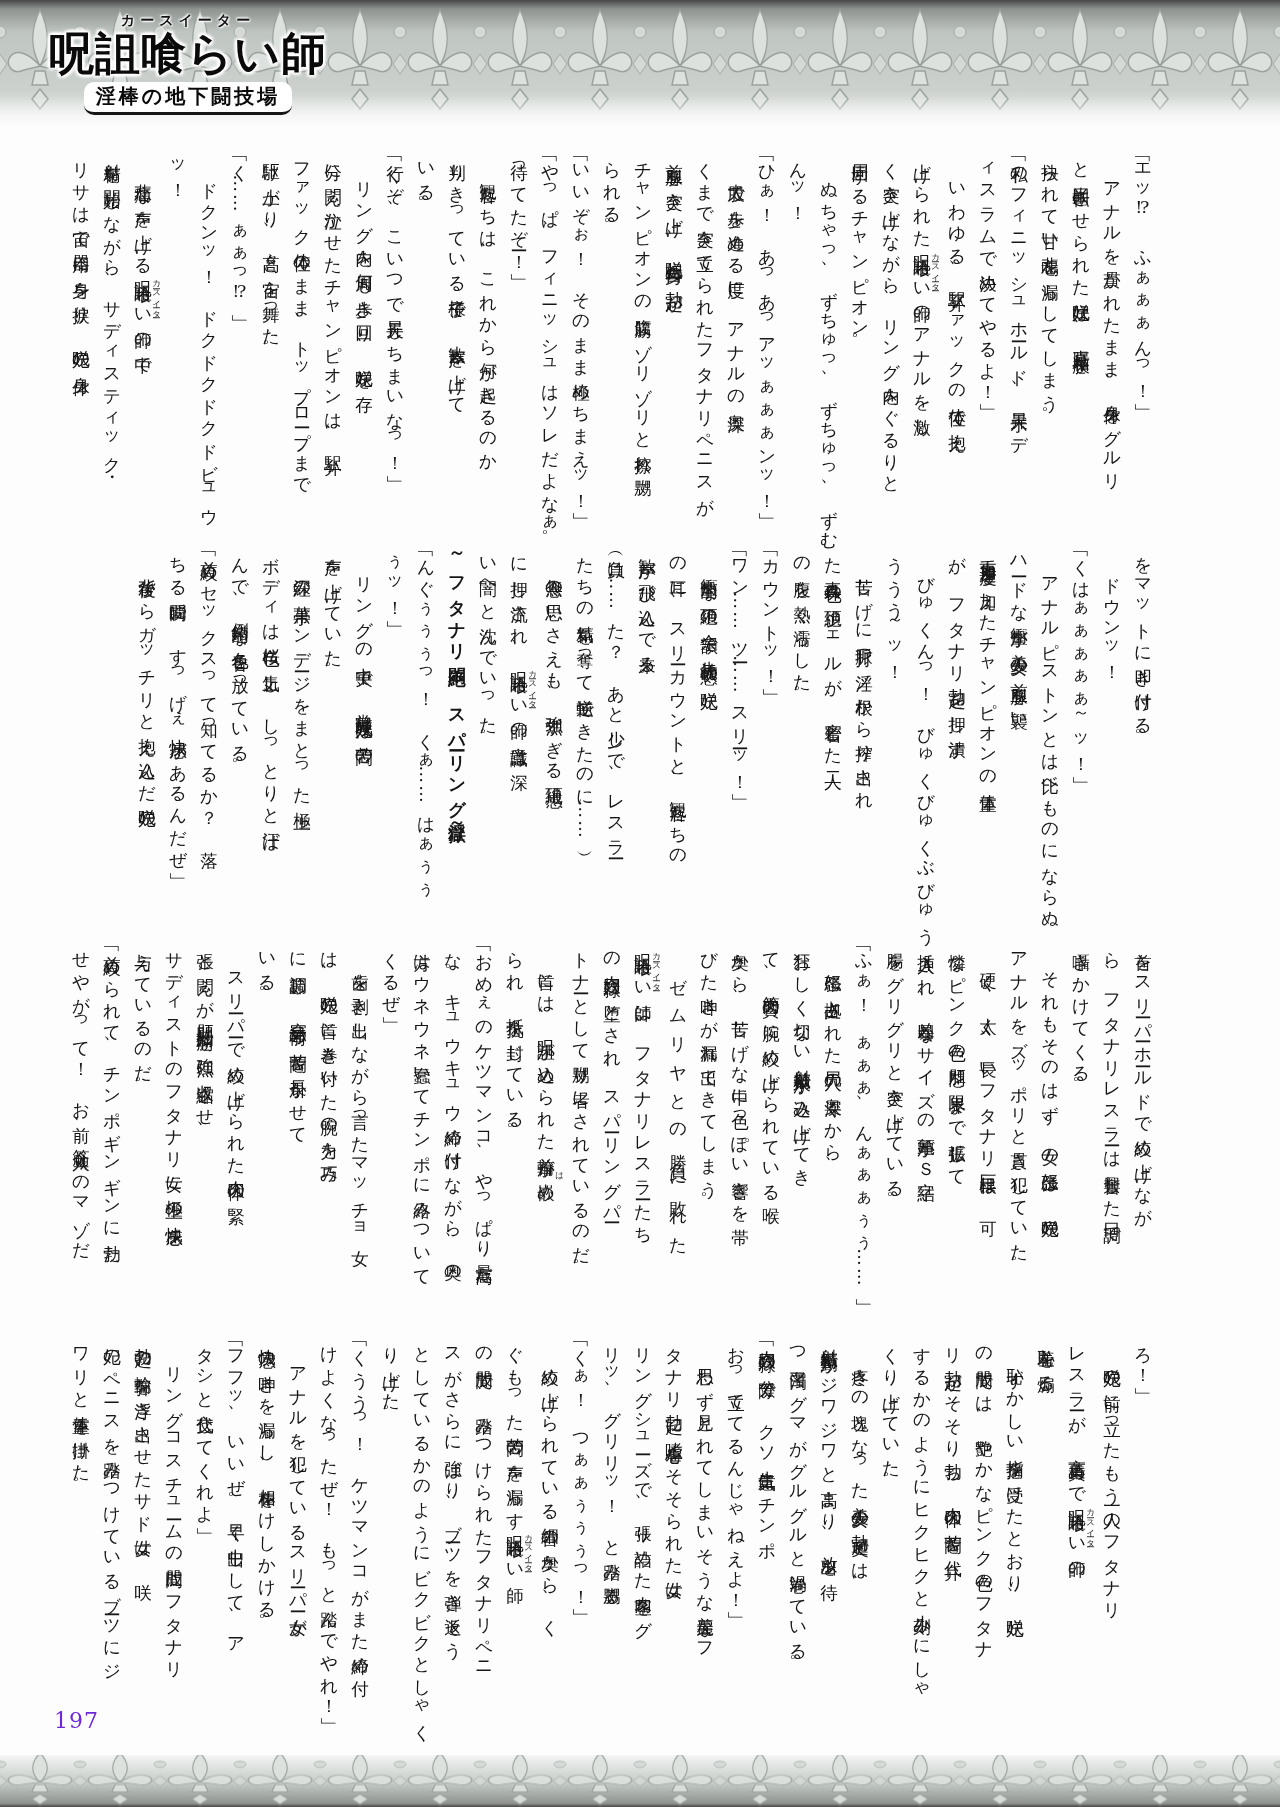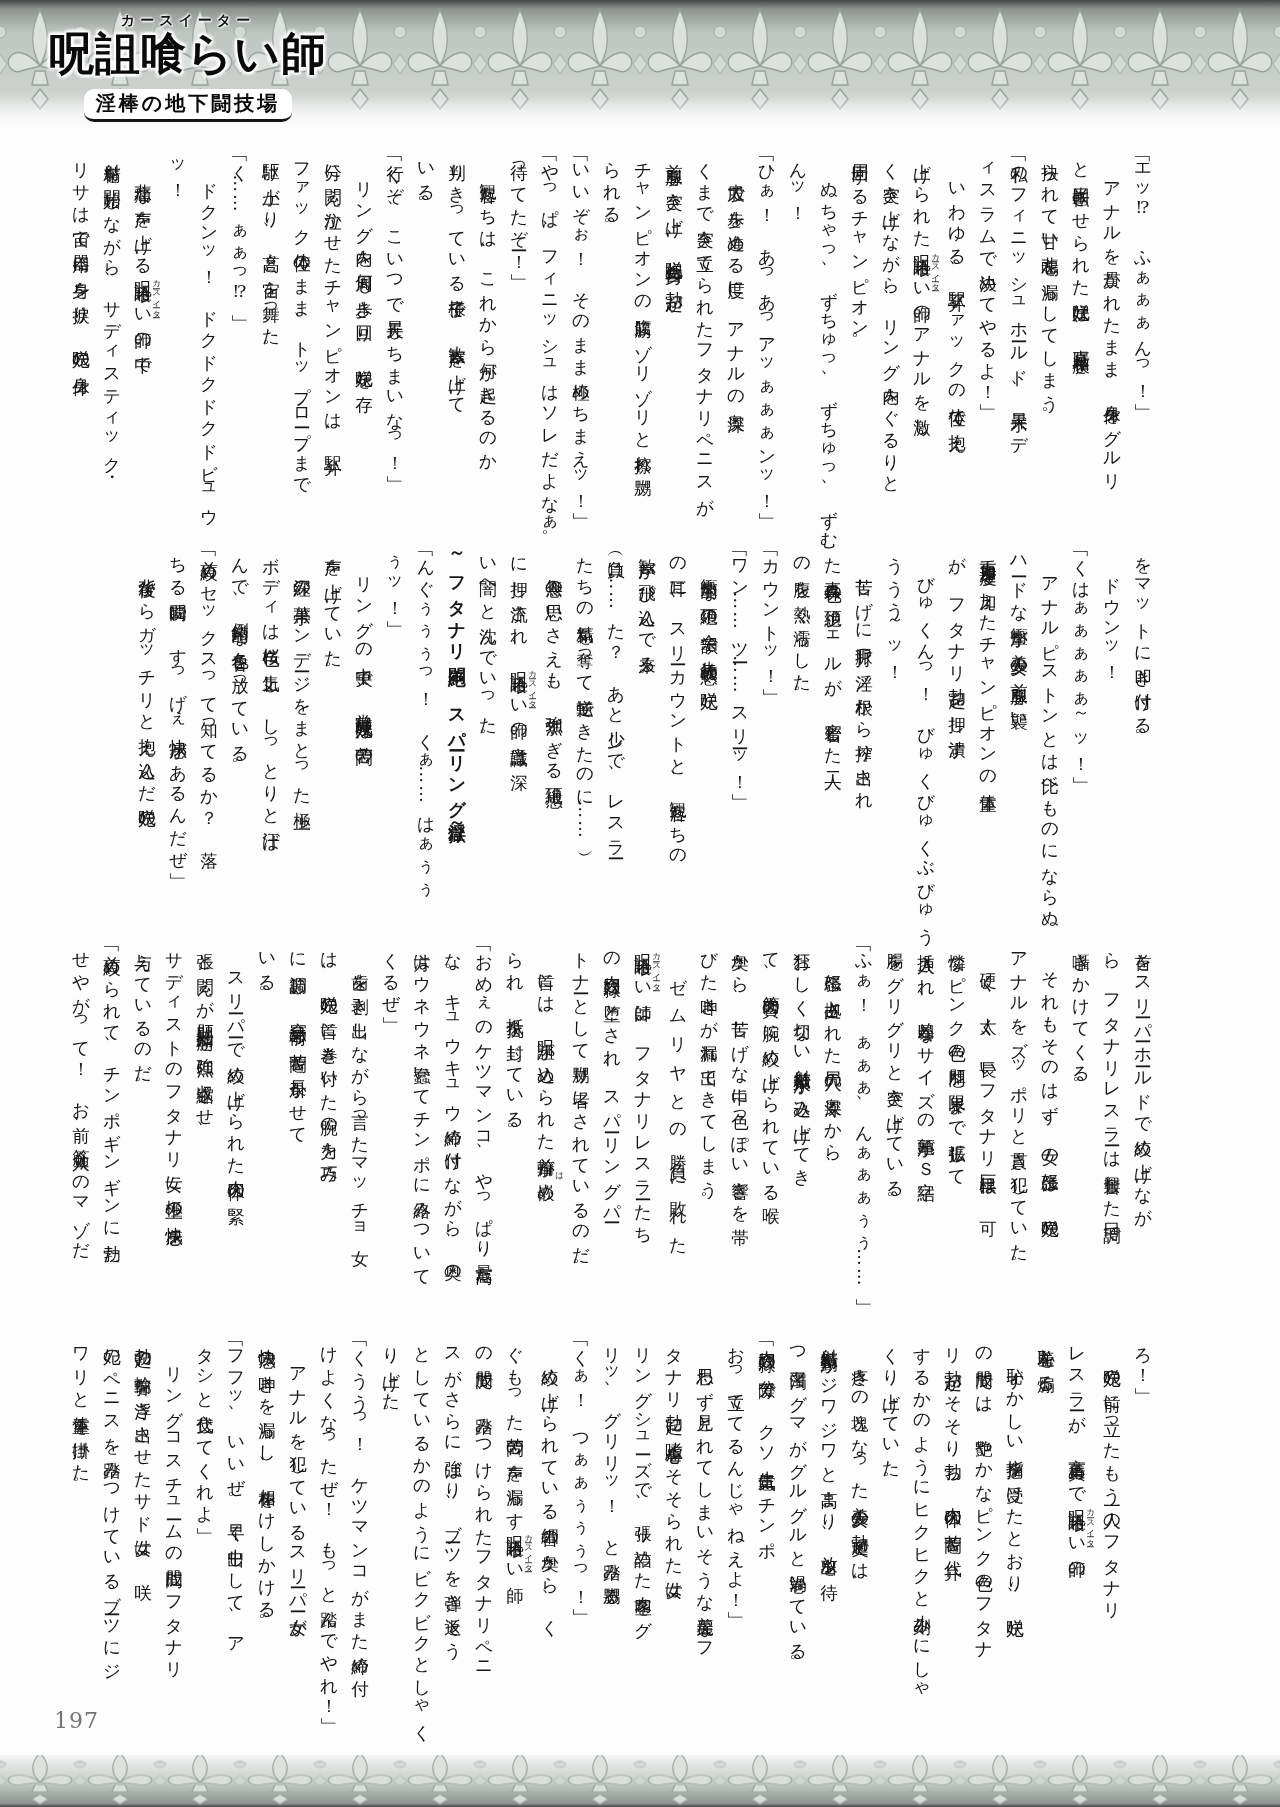--- a/index.html
+++ b/index.html
@@ -20,21 +20,21 @@
   .title-furigana{
     font-size:14px;font-weight:bold;letter-spacing:5px;color:#111;
     text-shadow:0 0 2px #fff,0 0 3px #fff,1px 1px 2px #fff,-1px -1px 2px #fff;
   }
   .title-main{
     font-size:45px;font-weight:bold;line-height:1.05;color:#0a0a0a;letter-spacing:1px;
     text-shadow:0 0 3px #fff,0 0 4px #fff,2px 2px 3px #fff,-2px -2px 3px #fff,2px -2px 3px #fff,-2px 2px 3px #fff;
     white-space:nowrap;
   }
   .title-sub{
-    display:inline-block;margin-top:12px;padding:1px 12px 2px 12px;
+    display:inline-block;margin-top:5px;padding:1px 12px 2px 12px;
     background:#ffffff;border-radius:10px;
     border-bottom:3px solid #151515;
     font-size:20px;font-weight:bold;letter-spacing:3px;color:#0a0a0a;white-space:nowrap;
   }
   
   .band{
     position:absolute;right:122px;
     writing-mode:vertical-rl;-webkit-writing-mode:vertical-rl;
     text-orientation:mixed;
     font-size:17.5px;color:#161616;
@@ -45,21 +45,21 @@
     white-space:nowrap;
     height:352px;
   }
   .band .col.bold{font-weight:bold;}
   .band .col.stretch{letter-spacing:9px;}
   ruby{ruby-align:center;}
   rt{font-size:8.5px;letter-spacing:0;font-weight:normal;}
   
   .page-number{
     position:absolute;left:54px;top:1708px;
-    font-size:22px;color:#737373;letter-spacing:1px;
+    font-size:22px;color:#6d28d9;letter-spacing:1px;
   }
 </style>
 </head>
 <body>
 
 <svg class="deco-band deco-top" width="1280" height="128" viewBox="0 0 1280 128" xmlns="http://www.w3.org/2000/svg">
   <defs>
     <linearGradient id="hg" x1="0" y1="0" x2="0" y2="1">
       <stop offset="0" stop-color="#474747"></stop>
       <stop offset="0.07" stop-color="#8e938f"></stop>

